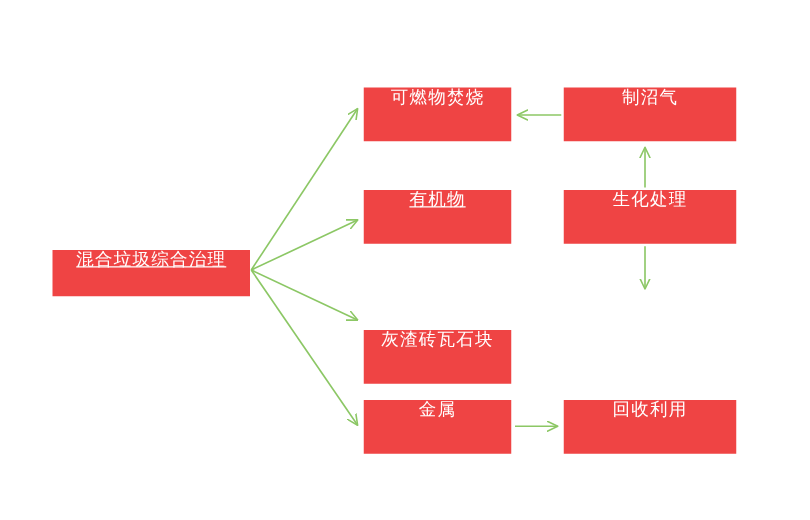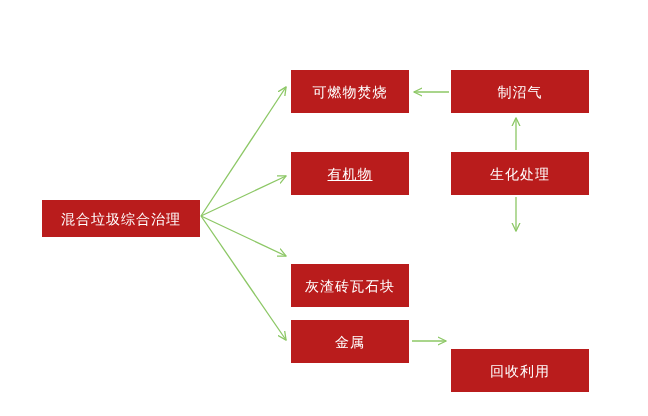--- a/index.html
+++ b/index.html
@@ -26,47 +26,47 @@
     position: absolute;
     left: 0;
     top: 0;
     width: 648px;
     height: 416px;
     pointer-events: none;
   }
   .node {
     position: absolute;
     box-sizing: border-box;
-    background: #b91c1c;
+    background: #ef4444;
     display: flex;
-    align-items: center;
+    align-items: flex-start;
     justify-content: center;
     color: #ffffff;
     font-size: 14px;
     letter-spacing: 1px;
     line-height: 1;
     white-space: nowrap;
     user-select: none;
   }
   .node-label {
     display: block;
     color: #ffffff;
     font-size: 14px;
     letter-spacing: 1px;
   }
   
-  .n-source   { left: 42px;  top: 200px; width: 158px; height: 37px; }
+  .n-source   { left: 42px;  top: 200px; width: 158px; height: 37px; text-decoration: underline; }
   .n-mid      { left: 291px; top: 70px;  width: 118px; height: 43px; }
   .n-mid.r2   { top: 152px; text-decoration: underline; }
   .n-mid.r3   { top: 236px; margin-top: 28px; }
   .n-mid.r4   { top: 320px; }
   .n-right    { left: 451px; top: 70px;  width: 138px; height: 43px; }
   .n-right.r2 { top: 152px; }
   .n-right.r3 { top: 236px; }
-  .n-right.r4 { top: 320px; margin-top: 29px; }
+  .n-right.r4 { top: 320px; }
 </style>
 </head>
 <body>
 
 <div id="flow-canvas">
 
   <svg class="edges-layer" viewBox="0 0 648 416" width="648" height="416" xmlns="http://www.w3.org/2000/svg">
     <defs>
       <marker id="arrowhead" viewBox="0 0 10 10" refX="9" refY="5" markerWidth="7" markerHeight="7" orient="auto-start-reverse">
         <path d="M 0 0.6 L 9.2 5 L 0 9.4" fill="none" stroke="#8CC765" stroke-width="1.4" stroke-linecap="round" stroke-linejoin="round"></path>

